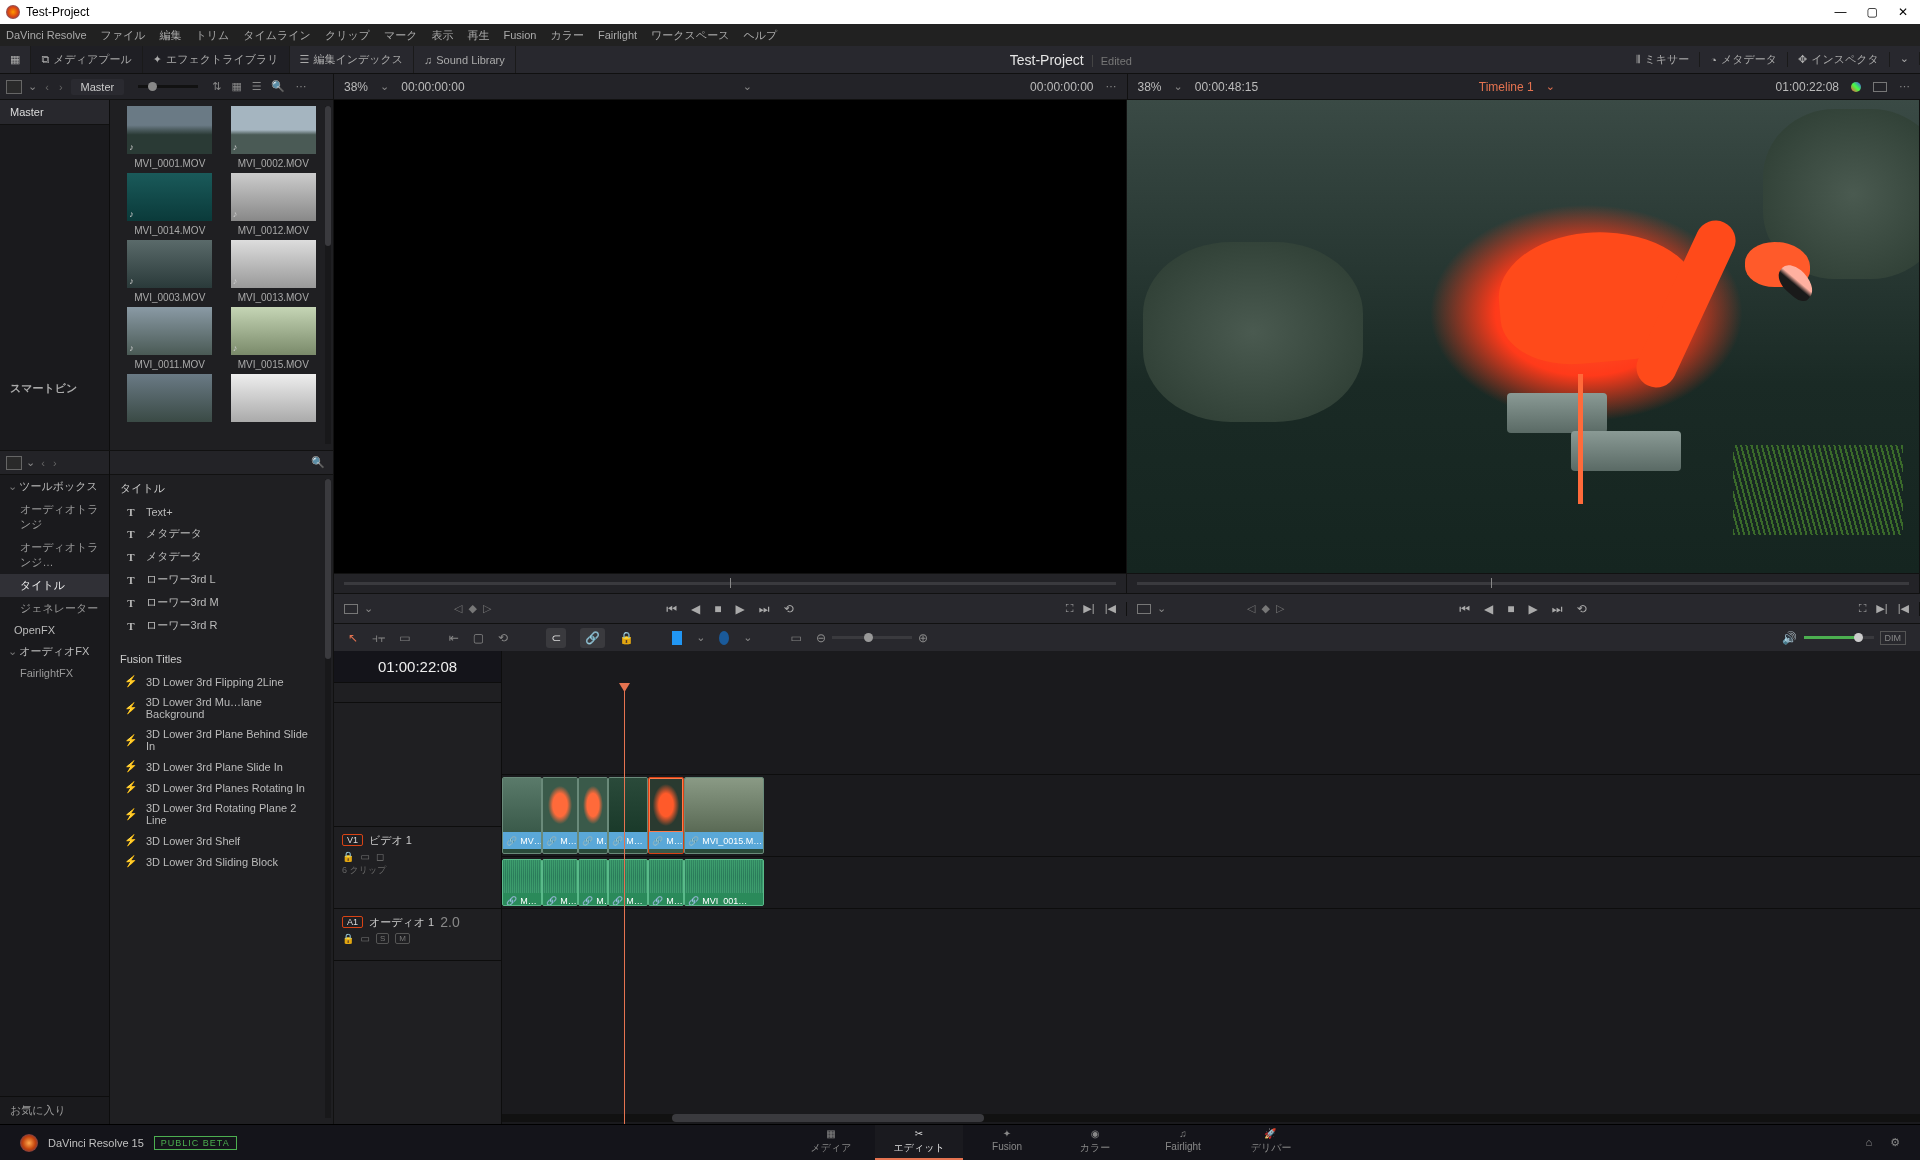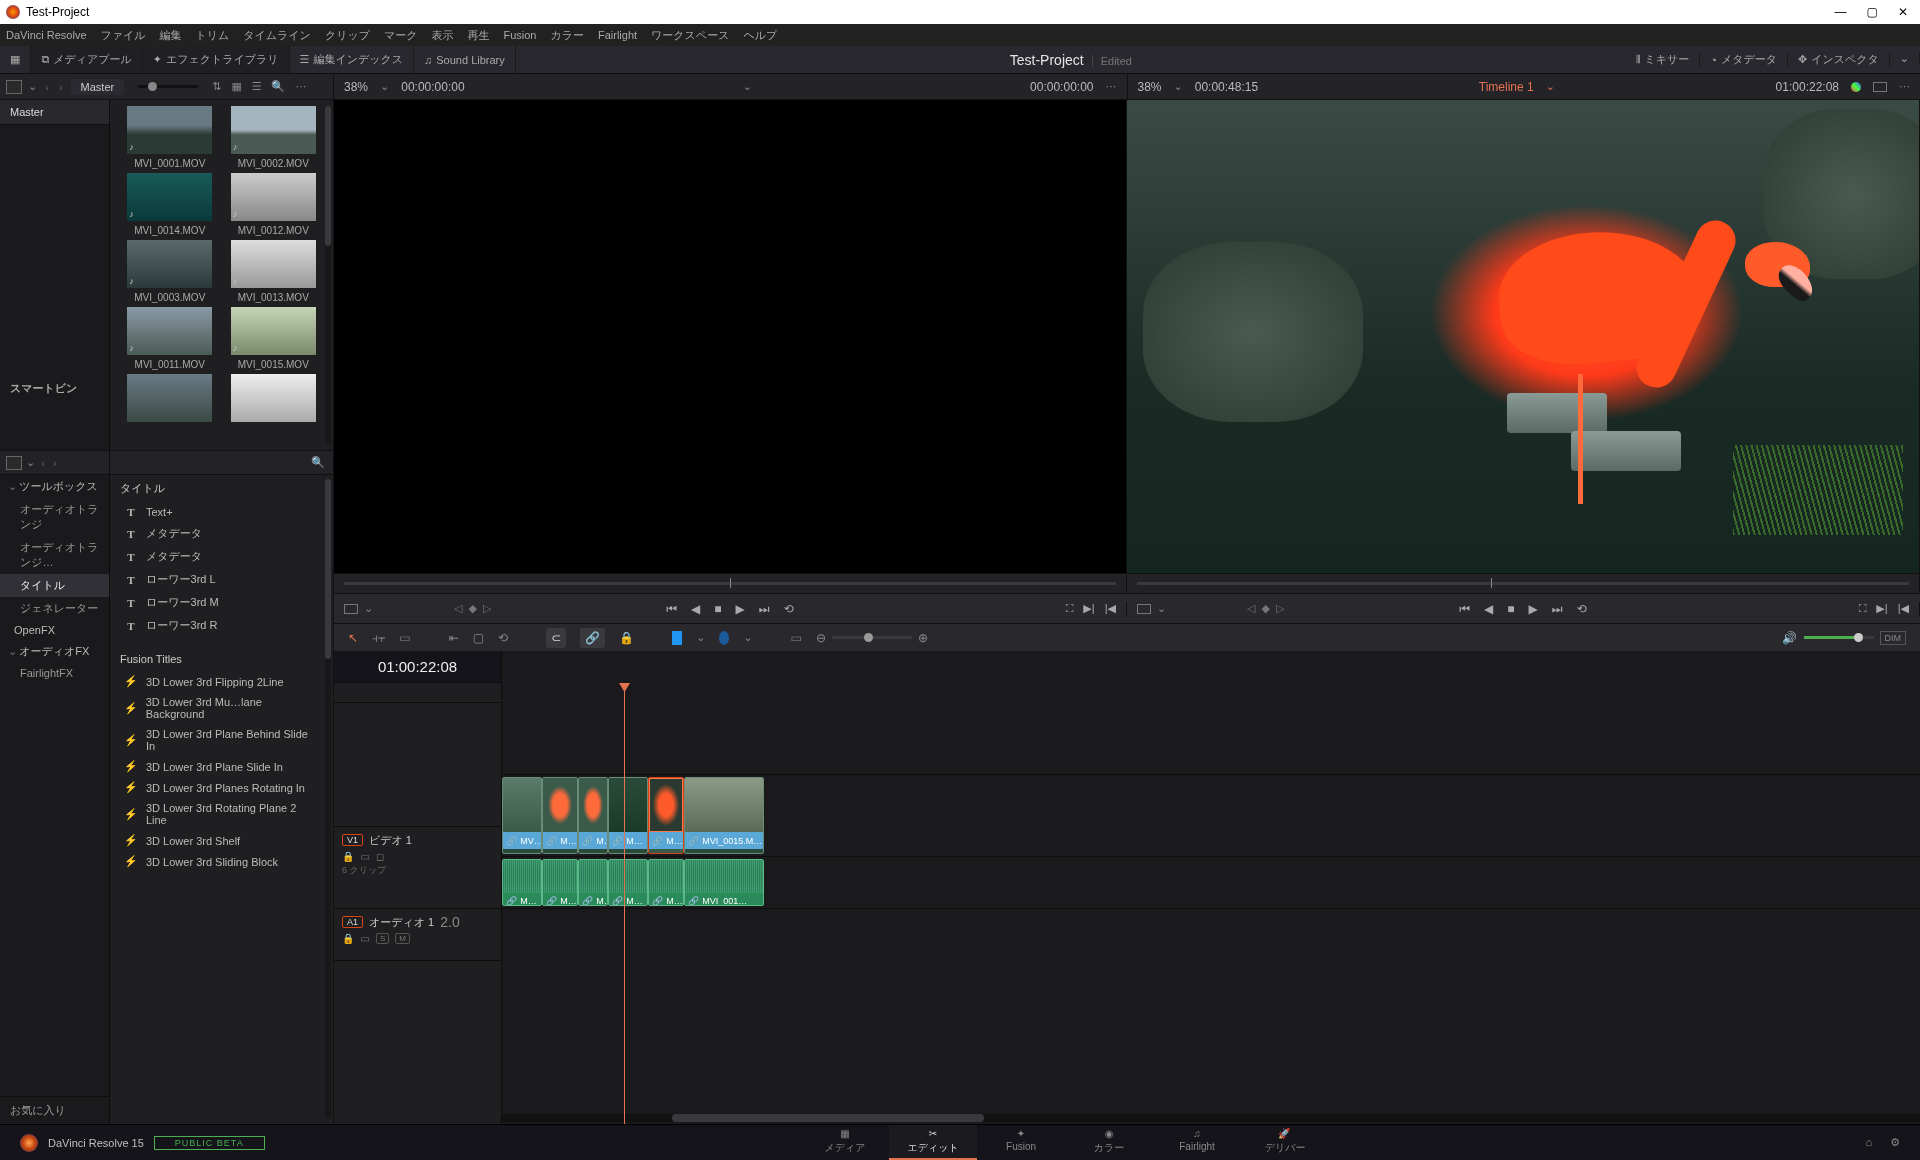--- a/index.html
+++ b/index.html
@@ -169,21 +169,21 @@
 .clip-a-wave{height:33px;background:repeating-linear-gradient(90deg,#2a7a5a 0 1px,#3a9a6a 1px 2px);position:relative;}
 .clip-a-wave::before{content:'';position:absolute;inset:0;background:linear-gradient(#4aaa7a40,transparent 50%,#4aaa7a40);}
 .clip-a-bar{height:16px;background:#2a8a5a;display:flex;align-items:center;gap:3px;padding:0 3px;color:#fff;font-size:9px;white-space:nowrap;overflow:hidden;}
 .tl-bottom{height:46px;}
 .tl-hscroll{position:absolute;bottom:2px;left:0;right:0;height:8px;background:#111;}
 .tl-hscroll::before{content:'';position:absolute;left:12%;width:22%;height:100%;background:#3a3a3e;border-radius:4px;}
 
 .pagebar{position:absolute;bottom:0;left:0;right:0;height:36px;background:#14141a;display:flex;align-items:center;border-top:1px solid #000;}
 .pb-left{display:flex;align-items:center;gap:10px;padding:0 20px;}
 .pb-logo{width:18px;height:18px;border-radius:50%;background:radial-gradient(circle,#ffa94d,#c2410c,#1e3a8a);}
-.pb-beta{border:1px solid #4caf50;color:#4caf50;padding:1px 20px;font-size:9px;letter-spacing:1px;}
+.pb-beta{border:1px solid #4caf50;color:#4caf50;padding:1px 6px;font-size:9px;letter-spacing:1px;}
 .pb-tabs{flex:1;display:flex;justify-content:center;gap:0;}
 .pb-tab{width:88px;display:flex;flex-direction:column;align-items:center;gap:2px;color:#888;padding:3px 0;font-size:10px;}
 .pb-tab.active{color:#ddd;border-bottom:2px solid #e57350;background:#1a1a1f;}
 .pb-right{display:flex;gap:18px;padding:0 20px;color:#888;}
 </style>
 </head>
 <body>
 
 <div class="titlebar">
   <div class="titlebar-icon"></div>

